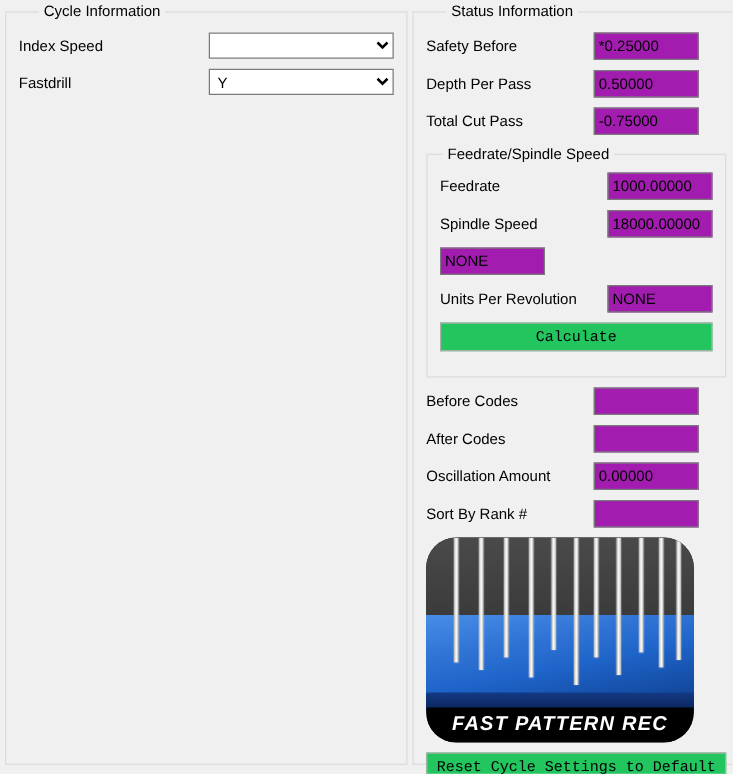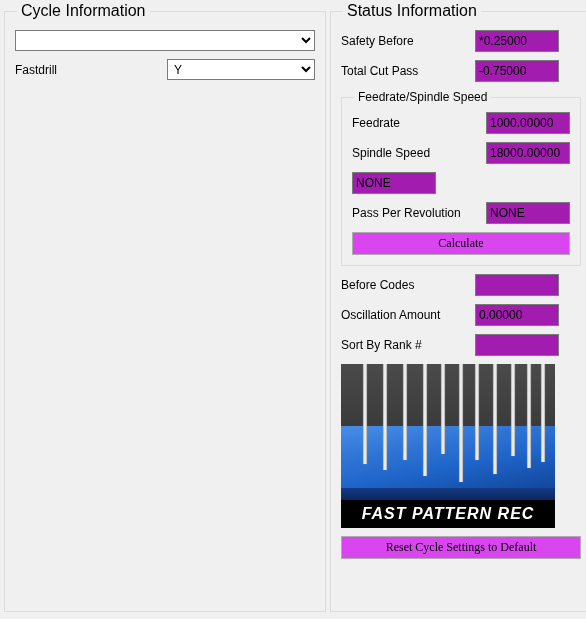--- a/index.html
+++ b/index.html
@@ -34,23 +34,23 @@
 
   fieldset.groupbox {
     border: 1px solid #dcdcdc;
     border-radius: 0;
     margin: 0;
     padding: 10px 10px 10px 10px;
     box-sizing: border-box;
     position: relative;
   }
   fieldset.groupbox > legend {
-    font-size: 16px;
+    font-size: 12px;
     padding: 0 4px;
-    margin-left: 2px;
+    margin-left: 16px;
     color: #000;
   }
 
   .col-left fieldset.groupbox {
     height: 610px;
   }
   .col-right fieldset.groupbox.outer {
     height: 610px;
   }
 
@@ -86,47 +86,48 @@
     border: 1px solid #7a7a7a;
     font-family: inherit;
     font-size: 12px;
     padding: 1px 3px;
     box-sizing: content-box;
   }
 
   fieldset.inner {
     border: 1px solid #dcdcdc;
     margin: 4px 0 8px 0;
-    padding: 8px 10px 10px 10px;
+    padding: 8px 10px 20px 10px;
   }
   fieldset.inner > legend {
     font-size: 12px;
     padding: 0 4px;
     margin-left: 2px;
   }
 
   button.winbtn {
     width: 100%;
     height: 23px;
-    background: #d946ef;
+    background: #22c55e;
     border: 1px solid #adadad;
-    font-family: Liberation Serif, serif;
+    font-family: Liberation Mono, monospace;
     font-size: 12px;
     cursor: pointer;
     padding: 0;
   }
 
   
   .preview {
     width: 214px;
     height: 164px;
     background: #000;
     position: relative;
     overflow: hidden;
     margin: 6px 0 8px 0;
+    border-radius: 24px;
   }
   .preview .sky {
     position: absolute;
     left: 0; right: 0; top: 0; bottom: 28px;
     background: linear-gradient(#4a4a4a 0%, #333 70%, #111 100%);
   }
   
   .preview .plate-top {
     position: absolute;
     left: 50%;
@@ -185,20 +186,21 @@
 </head>
 <body>
 
 <div class="root">
 
   <div class="col-left">
     <fieldset class="groupbox">
       <legend>Cycle Information</legend>
 
       <div class="form-row">
+        <span class="label">Index Speed</span>
         <select class="combo">
           <option></option>
         </select>
       </div>
 
       <div class="form-row">
         <span class="label">Fastdrill</span>
         <select class="combo">
           <option>Y</option>
         </select>
@@ -208,20 +210,24 @@
 
   <div class="col-right right">
     <fieldset class="groupbox outer">
       <legend>Status Information</legend>
 
       <div class="form-row">
         <span class="label">Safety Before</span>
         <input class="text" value="*0.25000" style="">
       </div>
 
+      <div class="form-row">
+        <span class="label">Depth Per Pass</span>
+        <input class="text" value="0.50000" style="">
+      </div>
 
       <div class="form-row">
         <span class="label">Total Cut Pass</span>
         <input class="text" value="-0.75000" style="">
       </div>
 
       <fieldset class="inner">
         <legend>Feedrate/Spindle Speed</legend>
 
         <div class="form-row">
@@ -232,32 +238,36 @@
         <div class="form-row">
           <span class="label">Spindle Speed</span>
           <input class="text" value="18000.00000" style="">
         </div>
 
         <div class="form-row">
           <input class="text" value="NONE" style="">
         </div>
 
         <div class="form-row">
-          <span class="label">Pass Per Revolution</span>
+          <span class="label">Units Per Revolution</span>
           <input class="text" value="NONE" style="">
         </div>
 
         <button class="winbtn">Calculate</button>
       </fieldset>
 
       <div class="form-row">
         <span class="label">Before Codes</span>
         <input class="text" value="" style="">
       </div>
 
+      <div class="form-row">
+        <span class="label">After Codes</span>
+        <input class="text" value="" style="">
+      </div>
 
       <div class="form-row">
         <span class="label">Oscillation Amount</span>
         <input class="text" value="0.00000" style="">
       </div>
 
       <div class="form-row">
         <span class="label">Sort By Rank #</span>
         <input class="text" value="" style="">
       </div>

